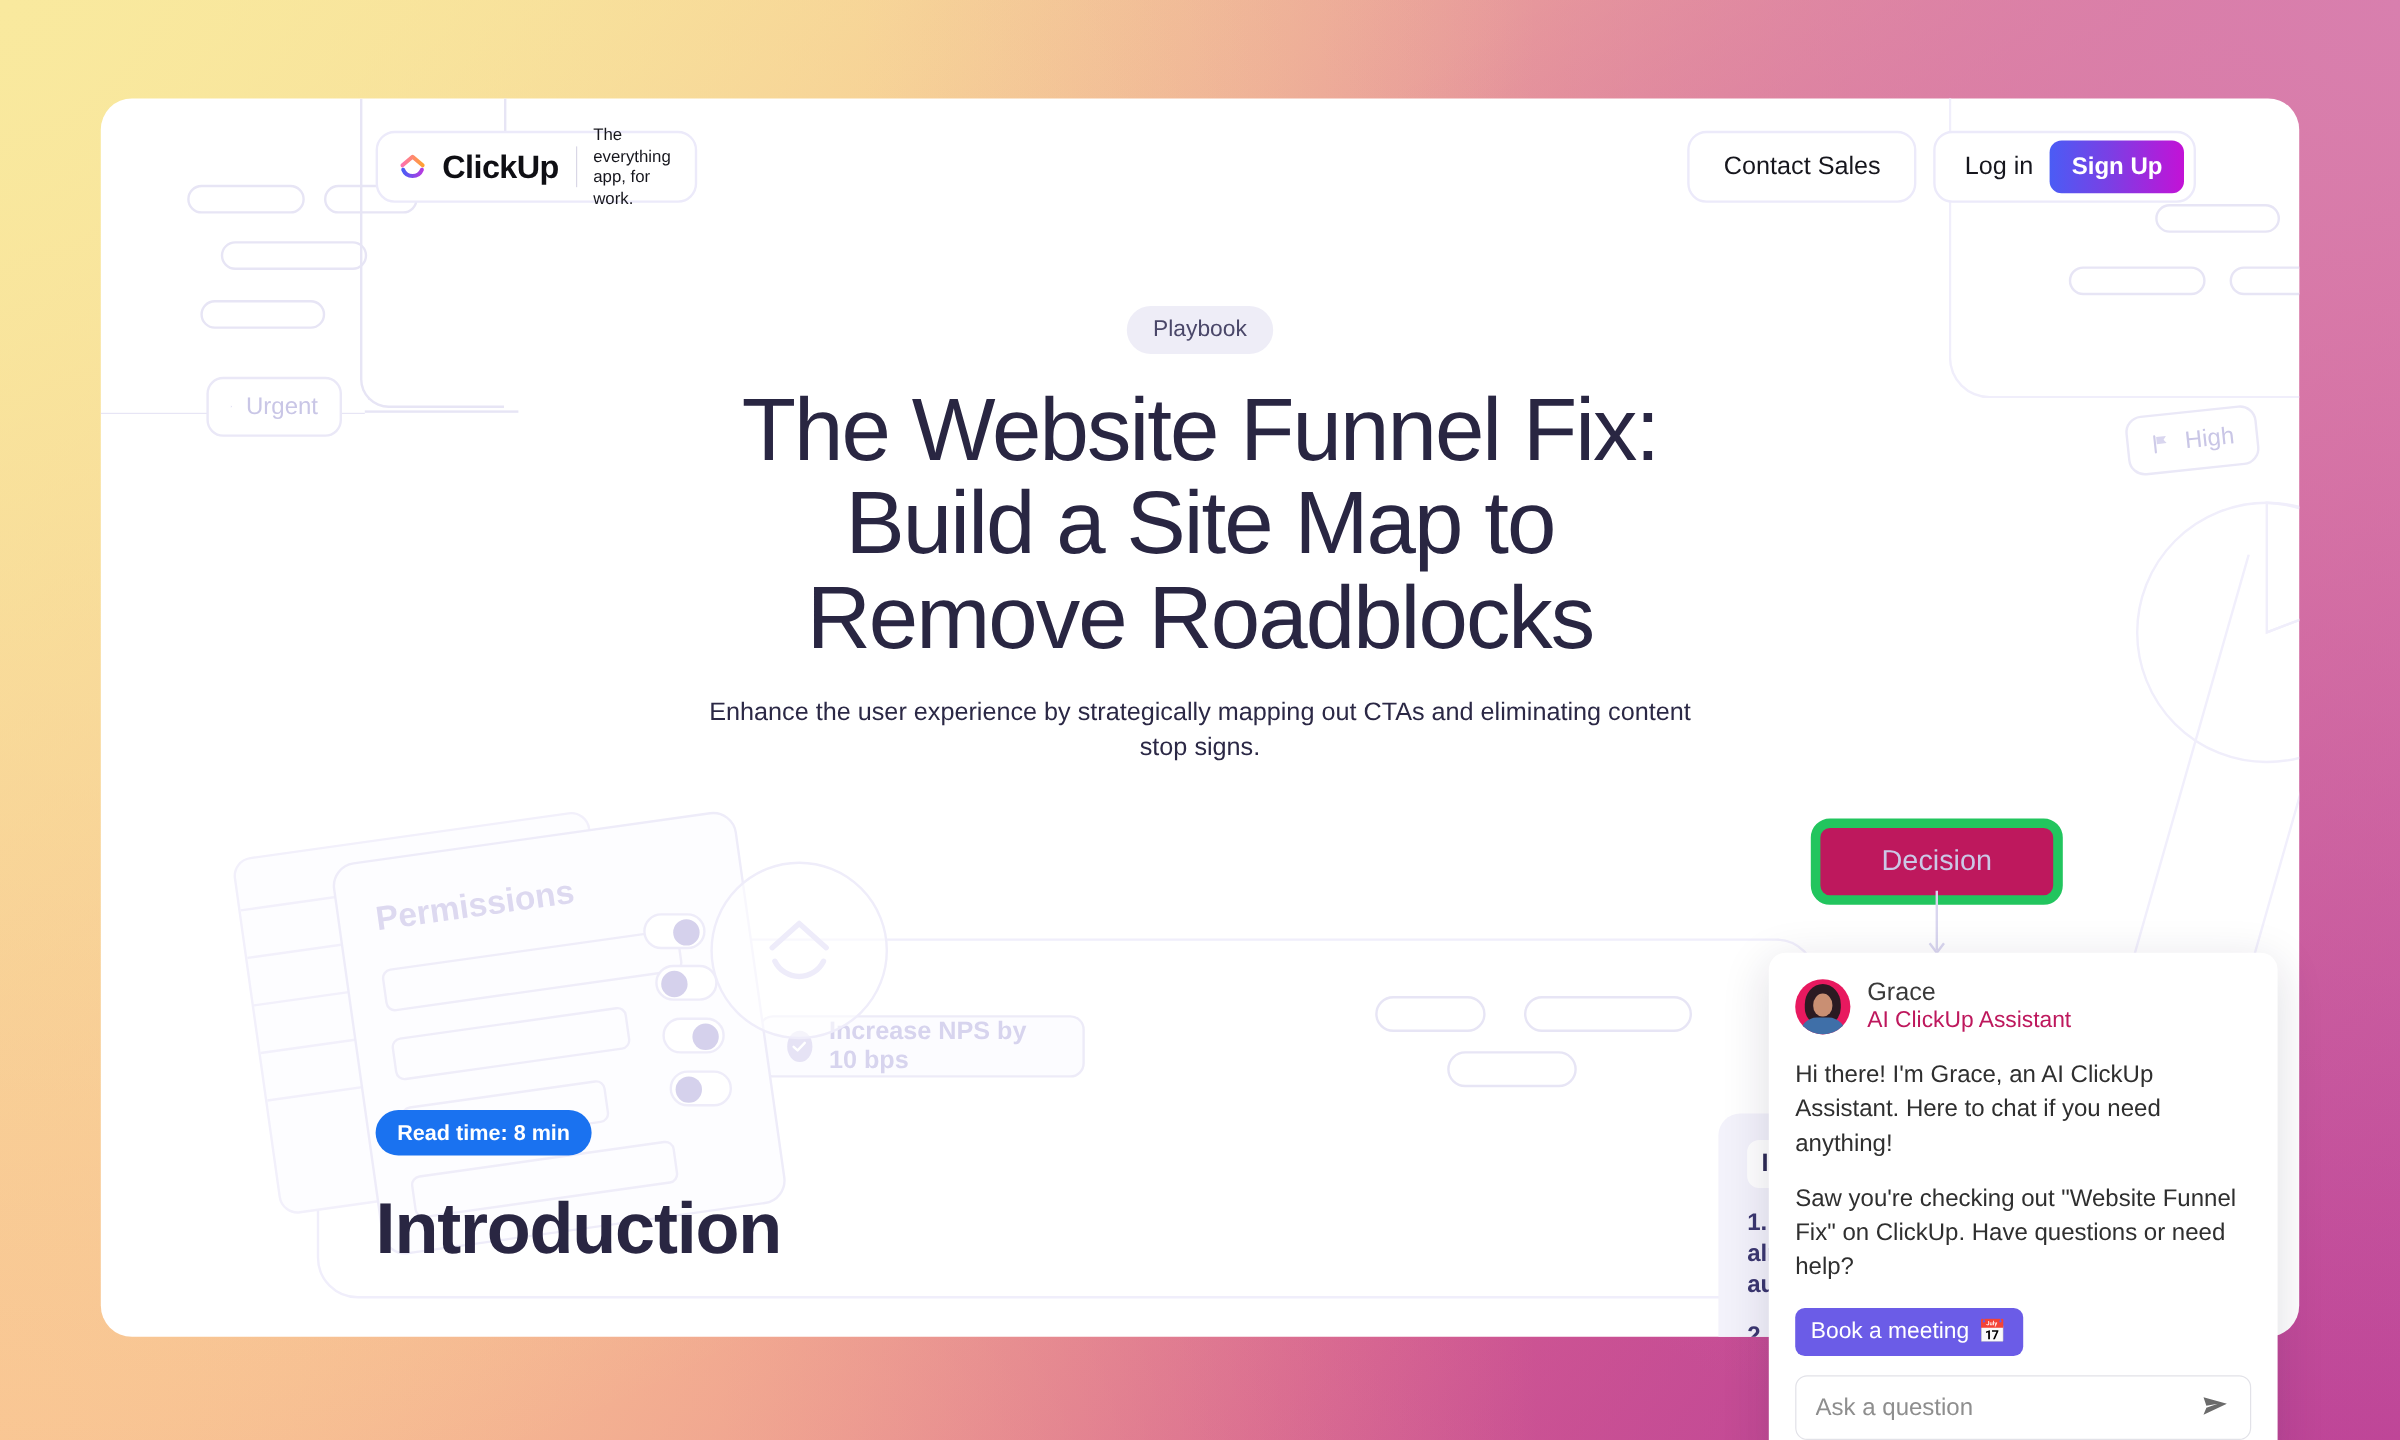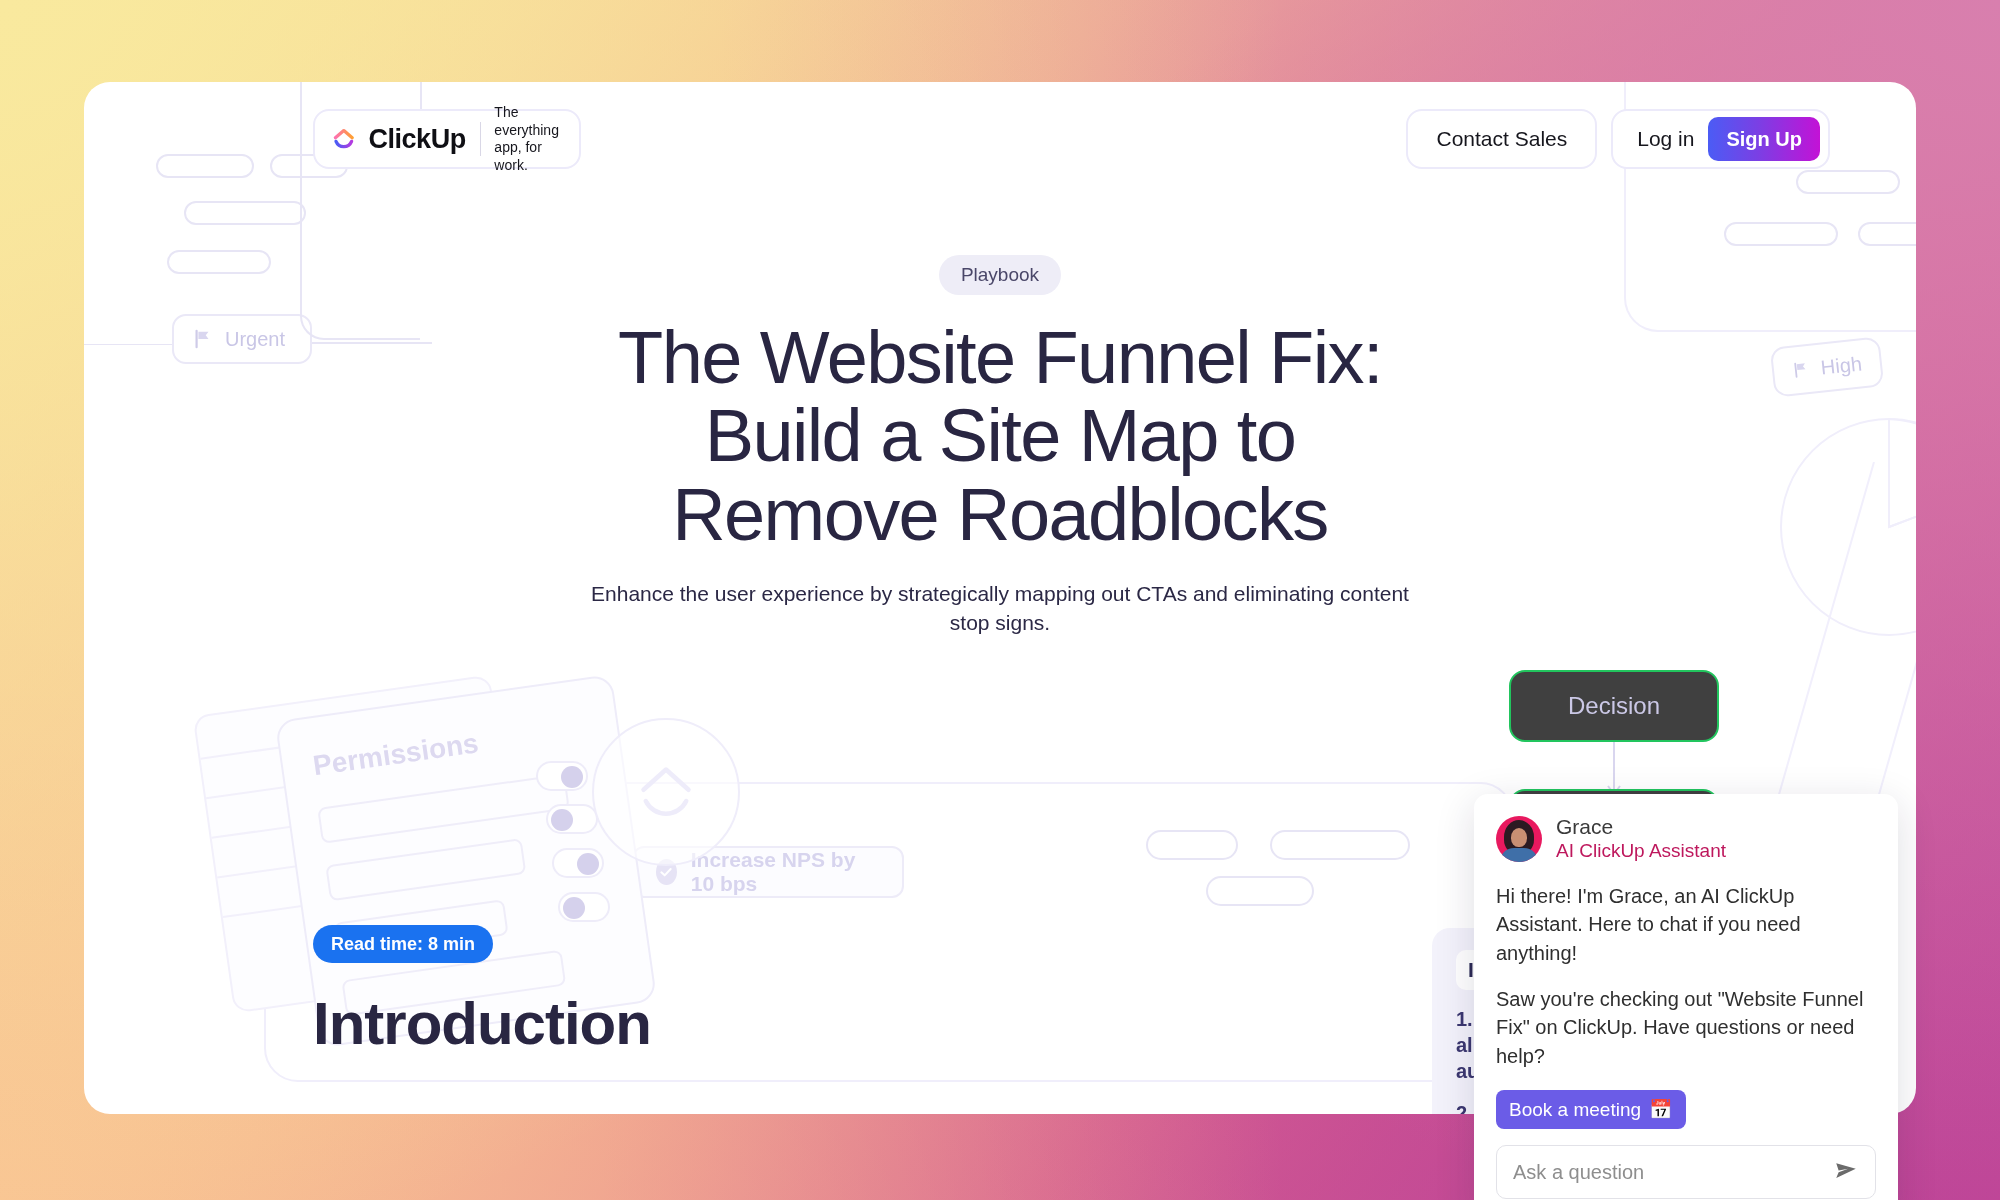--- a/index.html
+++ b/index.html
@@ -57,29 +57,30 @@
     padding: 0 18px;
     height: 50px;
     color: #c9c6e6;
     font-size: 20px;
     font-weight: 500;
   }
   .flag-ico { width: 22px; height: 22px; display:block; }
 
   .flowbox {
     position: absolute;
-    border: 2px solid #22c55e;
+    border: 8px solid #22c55e;
     border-radius: 16px;
-    background: #404040;
+    background: #be185d;
     display: flex;
     align-items: center;
     justify-content: center;
     color: #cbc8e6;
     font-size: 24px;
     font-weight: 500;
+    margin-top: 12px;
   }
 
   .nps-pill {
     position: absolute;
     border: 2px solid #edebf8;
     border-radius: 12px;
     background: #fcfcff;
     display: flex;
     align-items: center;
     gap: 14px;
@@ -300,21 +301,21 @@
   <div class="deco" style="position:absolute;inset:0;">
 
     <div class="pill" style="left:72px;  top:72px;  width:98px; height:24px;"></div>
     <div class="pill" style="left:186px; top:72px;  width:78px; height:24px;"></div>
     <div class="pill" style="left:100px; top:119px; width:122px;height:24px;"></div>
     <div class="pill" style="left:83px;  top:168px; width:104px;height:24px;"></div>
 
     <div class="conn" style="left:0px; top:262px; width:220px; height:1px; background:#e7e5f5; border:0;"></div>
     <div class="conn" style="left:220px; top:150px; width:128px; height:112px; border-width:0 0 2px 0; border-bottom-right-radius:0;"></div>
 
-    <div class="tag" style="left:88px; top:232px; width:140px;">
+    <div class="tag" style="left:88px; top:232px; width:113px;">
       <svg class="flag-ico" viewBox="0 0 24 24">
         <path d="M5 3v18" stroke="#cecbe8" stroke-width="2.4" stroke-linecap="round" fill="none"></path>
         <path d="M7 4h11l-3 4 3 4H7z" fill="#d9d6ef"></path>
       </svg>
       <span>Urgent</span>
     </div>
 
     <div class="conn" style="left:216px; top:0px; width:120px; height:258px; border-width:0 0 2px 2px; border-bottom-left-radius:24px; border-left-color:#e7e5f5; border-bottom-color:#e7e5f5;"></div>
     <div class="conn" style="left:336px; top:0px; width:2px; height:60px; background:#e7e5f5; border:0;"></div>
 

